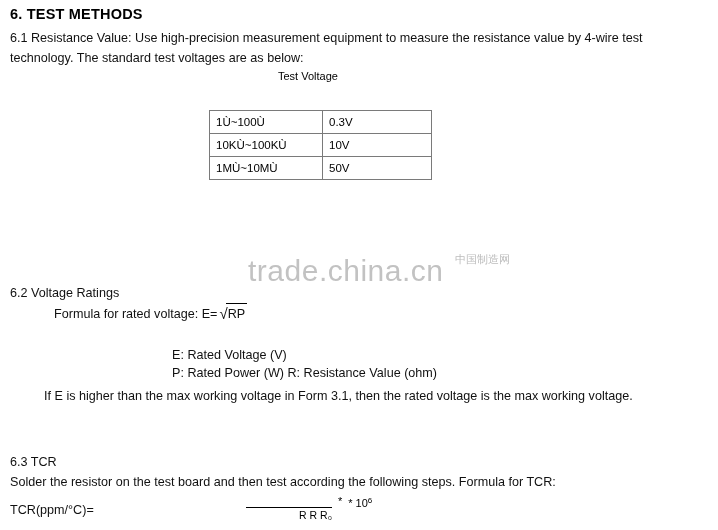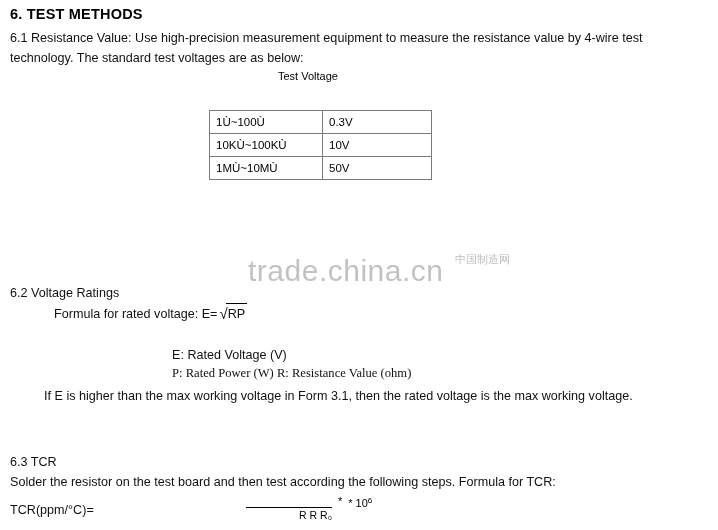--- a/index.html
+++ b/index.html
@@ -87,21 +87,20 @@
     padding: 0 2px;
     margin-left: -2px;
   }
   #p62e {
     left: 172px;
     top: 345px;
   }
   #p62p {
     left: 172px;
     top: 363px;
-    font-family: Liberation Serif, serif;
   }
   #p62note {
     left: 10px;
     top: 386px;
     width: 640px;
     margin-left: 34px;
   }
   #p63title {
     left: 10px;
     top: 452px;

